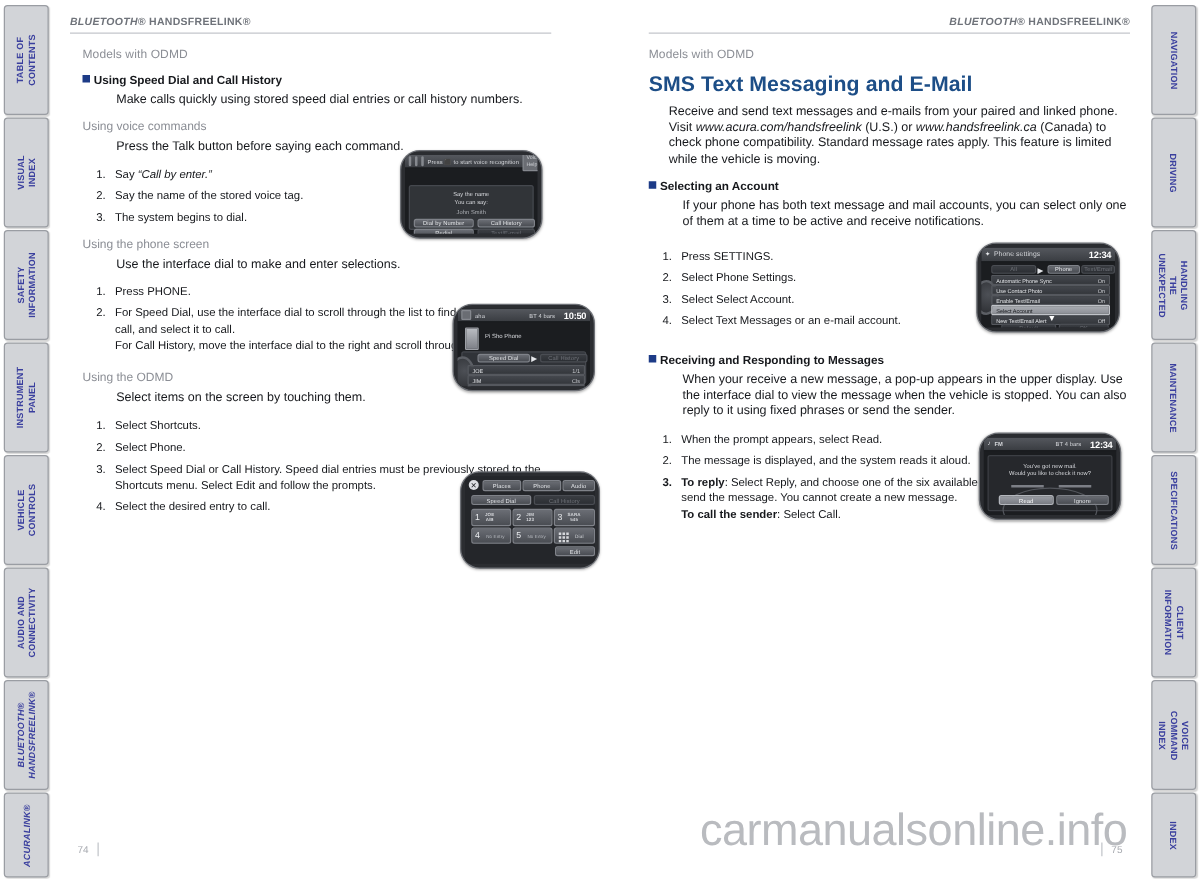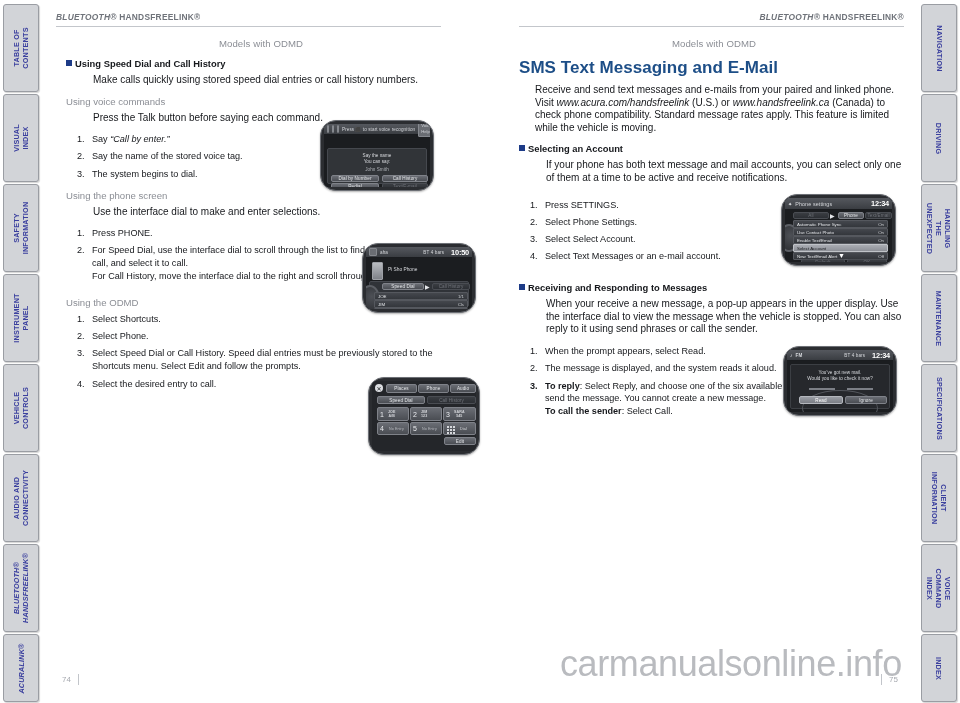--- a/index.html
+++ b/index.html
@@ -95,21 +95,20 @@
     width: 390px;
   }
   .page.left  .col { left: 18px; }
   .page.right .col { left: 42px; }
 
   .models-line {
     font-size: 9.6px;
     color: #8b8e95;
     margin-bottom: 9px;
     letter-spacing: .1px;
-    text-align: center;
   }
 
   h1.section-title {
     font-size: 17px;
     font-weight: bold;
     color: #1d4e87;
     margin: 0 0 6px 0;
     letter-spacing: .05px;
   }
 
@@ -424,20 +423,21 @@
 
     <ol class="steps indent">
       <li>Press PHONE.</li>
       <li style="white-space:pre-line;">For Speed Dial, use the interface dial to scroll through the list to find the entry you want to call, and select it to call.
 For Call History, move the interface dial to the right and scroll through the list.</li>
     </ol>
 
     <div class="gap-sm"></div>
 
     <div class="sub-head">Using the ODMD</div>
+    <p class="body indent">Select items on the screen by touching them.</p>
 
     <ol class="steps indent">
       <li>Select Shortcuts.</li>
       <li>Select Phone.</li>
       <li>Select Speed Dial or Call History. Speed dial entries must be previously stored to the Shortcuts menu. Select Edit and follow the prompts.</li>
       <li>Select the desired entry to call.</li>
     </ol>
   </div>
 
   <div class="shot" style="left:272px; top:120px; width:112px; height:69px;">
@@ -585,21 +585,21 @@
       <li>Select Select Account.</li>
       <li>Select Text Messages or an e-mail account.</li>
     </ol>
 
     <div class="gap-md"></div>
 
     <div class="sq-head">
       <span class="sq"></span>
       <span>Receiving and Responding to Messages</span>
     </div>
-    <p class="body indent">When your receive a new message, a pop-up appears in the upper display. Use the interface dial to view the message when the vehicle is stopped. You can also reply to it using send phrases or call the sender.</p>
+    <p class="body indent">When your receive a new message, a pop-up appears in the upper display. Use the interface dial to view the message when the vehicle is stopped. You can also reply to it using fixed phrases or send the sender.</p>
 
     <ol class="steps indent">
       <li>When the prompt appears, select Read.</li>
       <li>The message is displayed, and the system reads it aloud.</li>
       <li class="numbold">
         <span class="bd">To reply</span><span>: Select Reply, and choose one of the six available responses. Select Send to send the message. You cannot create a new message.</span><br>
         <span class="bd">To call the sender</span><span>: Select Call.</span>
       </li>
     </ol>
   </div>

